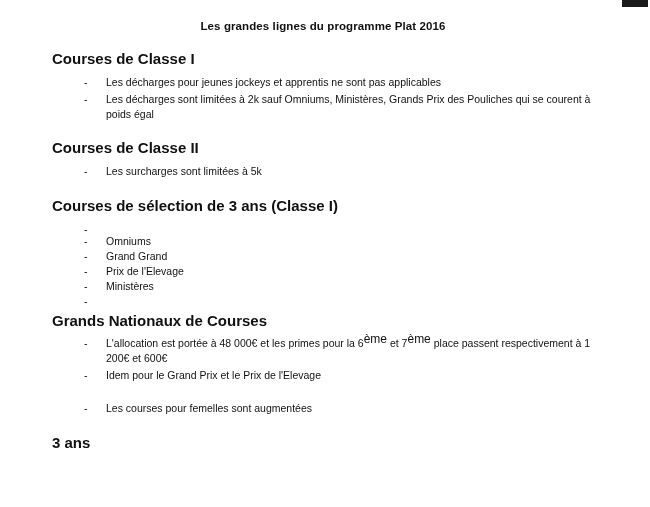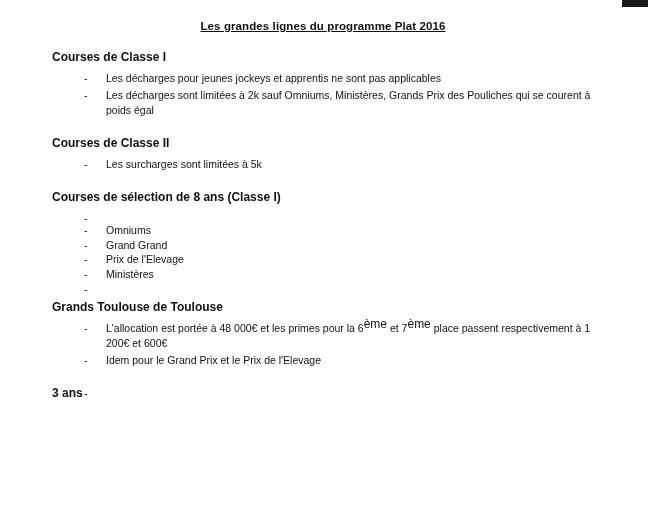--- a/index.html
+++ b/index.html
@@ -29,35 +29,34 @@
     right: 2px;
     top: 0px;
     width: 26px;
     height: 7px;
     background: #1a1a1a;
   }
   .doc-title {
     text-align: center;
     font-size: 11.5px;
     font-weight: bold;
-    text-decoration: underline;
     margin: 20px 4px 0 0;
     padding: 0 60px;
     letter-spacing: 0.1px;
   }
   .content {
     margin-top: 18px;
     padding-left: 52px;
     padding-right: 46px;
   }
   .section {
     margin-bottom: 2px;
   }
   .section-heading {
-    font-size: 12px;
+    font-size: 15px;
     font-weight: bold;
     margin: 0 0 6px 0;
     line-height: 1.25;
   }
   .bullets {
     list-style: none;
     margin: 0 0 18px 0;
     padding: 0 0 0 32px;
   }
   .bullets li {
@@ -101,47 +100,47 @@
     </div>
 
     <div class="section">
       <div class="section-heading">Courses de Classe II</div>
       <ul class="bullets">
         <li><span class="dash">-</span><span>Les surcharges sont limitées à 5k</span></li>
       </ul>
     </div>
 
     <div class="section">
-      <div class="section-heading">Courses de sélection de 8 ans (Classe I)</div>
+      <div class="section-heading">Courses de sélection de 3 ans (Classe I)</div>
       <ul class="bullets">
         <li><span class="dash">-</span></li>
       </ul>
     </div>
 
     <div class="section">
       <ul class="bullets tight">
         <li><span class="dash">-</span><span>Omniums</span></li>
         <li><span class="dash">-</span><span>Grand Grand</span></li>
         <li><span class="dash">-</span><span>Prix de l'Elevage</span></li>
         <li><span class="dash">-</span><span>Ministères</span></li>
         <li><span class="dash">-</span></li>
       </ul>
     </div>
 
     <div class="section">
-      <div class="section-heading">Grands Toulouse de Toulouse</div>
+      <div class="section-heading">Grands Nationaux de Courses</div>
       <ul class="bullets">
         <li><span class="dash">-</span><span>L'allocation est portée à 48 000€ et les primes pour la 6<sup>ème</sup> et 7<sup>ème</sup> place passent respectivement à 1 200€ et 600€</span></li>
         <li><span class="dash">-</span><span>Idem pour le Grand Prix et le Prix de l'Elevage</span></li>
       </ul>
     </div>
 
     <div class="section">
       <ul class="bullets">
-        <li><span class="dash">-</span></li>
+        <li><span class="dash">-</span><span>Les courses pour femelles sont augmentées</span></li>
       </ul>
     </div>
 
     <div class="section">
       <div class="section-heading">3 ans</div>
 
     </div>
 
   </div>
 </div>

